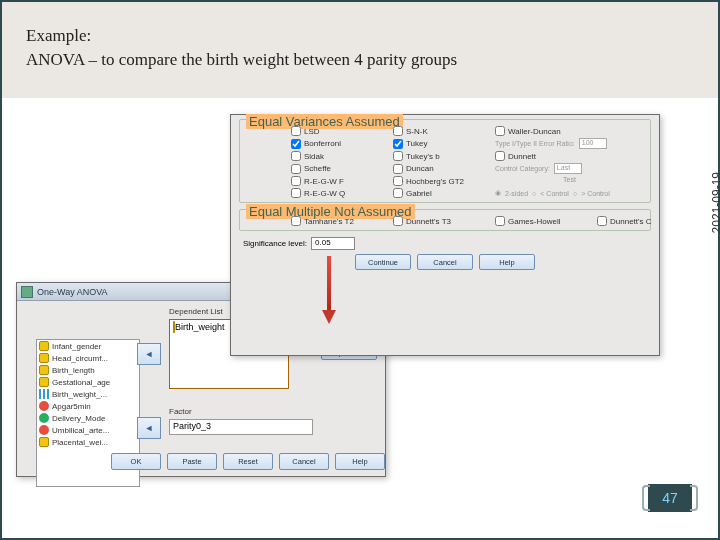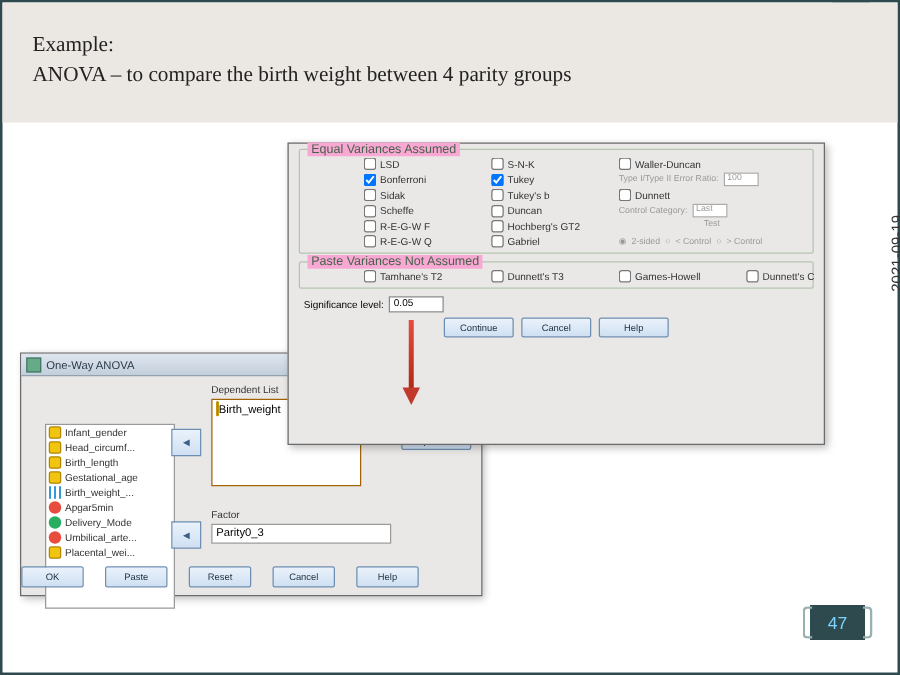--- a/index.html
+++ b/index.html
@@ -37,27 +37,27 @@
   .dep-lbl { position: absolute; left: 152px; top: 6px; }
   .factor-lbl { position: absolute; left: 152px; top: 106px; }
   .factorbox { position: absolute; left: 152px; top: 118px; width: 144px; height: 16px; background: #fff; border: 1px solid #999; }
   .factorbox .vi { padding: 1px 3px; }
   .arrowbtn { position: absolute; width: 24px; height: 22px; background: linear-gradient(#eaf2fb,#cfe0f2); border: 1px solid #6d8fb3; display: flex; align-items: center; justify-content: center; color: #3a5f8a; }
   .ab1 { left: 120px; top: 42px; }
   .ab2 { left: 120px; top: 116px; }
   .rbtn-col { position: absolute; right: 8px; top: 8px; width: 56px; display: flex; flex-direction: column; gap: 3px; }
   .btn { height: 15px; background: linear-gradient(#eaf2fb,#cfe0f2); border: 1px solid #6d8fb3; font-size: 7.5px; display: flex; align-items: center; justify-content: center; color: #234; border-radius: 2px; filter: blur(0.3px); }
   .posthoc-btn { border: 2px solid #4a76c0; }
-  .anova-bot { position: absolute; bottom: 6px; left: 0; right: 0; display: flex; justify-content: flex-start; gap: 17px; }
+  .anova-bot { position: absolute; bottom: 6px; left: 0; right: 0; display: flex; justify-content: flex-end; gap: 6px; }
   .anova-bot .btn { width: 50px; height: 17px; filter: blur(0.2px); }
 
   .ph-win { left: 228px; top: 112px; width: 430px; height: 242px; }
   .ph-body { position: relative; height: calc(100% - 18px); padding: 4px 8px; }
   .group { border: 1px solid #b6c3b0; border-radius: 2px; padding: 6px 6px 4px 6px; margin-bottom: 6px; position: relative; }
-  .group-title { position: absolute; top: -6px; left: 6px; background: #f9a8d4; padding: 0 3px; font-size: 10px; color: #46624c; filter: blur(0.3px); }
+  .group-title { position: absolute; top: -6px; left: 6px; background: #fdba74; padding: 0 3px; font-size: 13px; color: #46624c; filter: blur(0.3px); }
   .chkgrid { display: grid; grid-template-columns: 96px 96px 1fr; gap: 2px 6px; }
   .chk { display: flex; align-items: center; gap: 3px; font-size: 8px; color: #333; filter: blur(0.4px); white-space: nowrap; margin-left: 45px; }
   .chk input { width: 10px; height: 10px; }
   .chk.gray { color: #999; }
   .right-col { display: flex; flex-direction: column; gap: 2px; }
   .smalltxt { font-size: 7px; }
   .inputmini { width: 28px; height: 11px; border: 1px solid #aaa; font-size: 7px; padding: 0 2px; display: inline-block; background: #fff; }
   .fieldrow { display: flex; align-items: center; gap: 4px; }
   .group2 .chkgrid { grid-template-columns: 96px 96px 96px 96px; }
   .siglvl { display: flex; align-items: center; gap: 4px; margin: 4px 0 4px 4px; filter: blur(0.3px); font-size: 8px; }
@@ -232,21 +232,21 @@
               <span>2-sided</span>
             <span>○</span>
               <span>&lt; Control</span>
             <span>○</span>
               <span>&gt; Control</span>
           </div>
         </div>
       </div>
 
       <div class="group group2">
-        <div class="group-title">Paste Variances Not Assumed</div>
+        <div class="group-title">Equal Multiple Not Assumed</div>
         <div class="chkgrid">
           <label class="chk">
               <input type="checkbox" style="">
               <span>Tamhane's T2</span>
             </label>
           <label class="chk">
               <input type="checkbox" style="">
               <span>Dunnett's T3</span>
             </label>
           <label class="chk">

